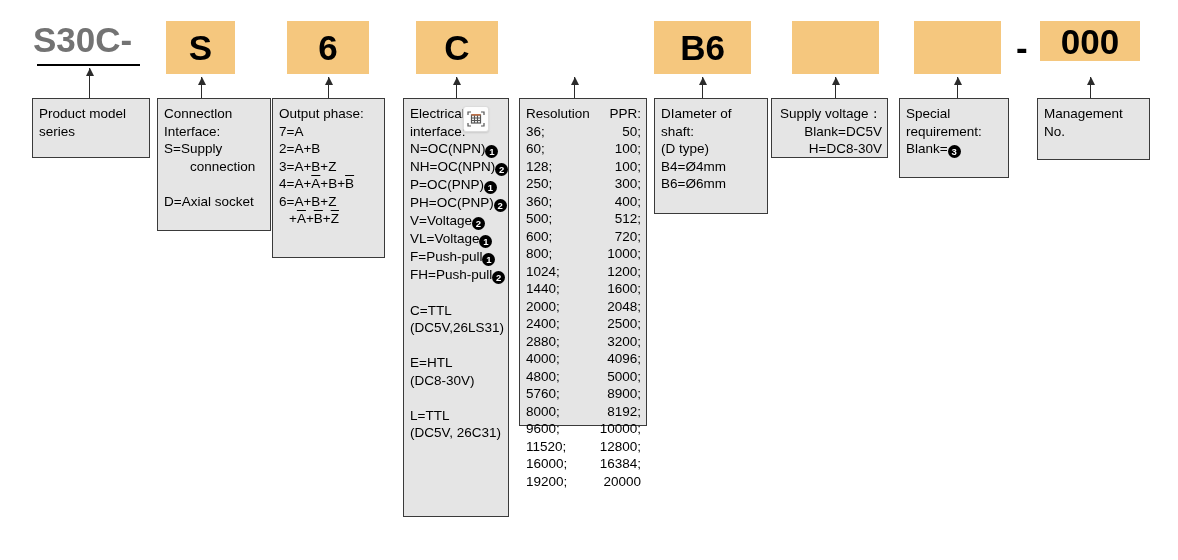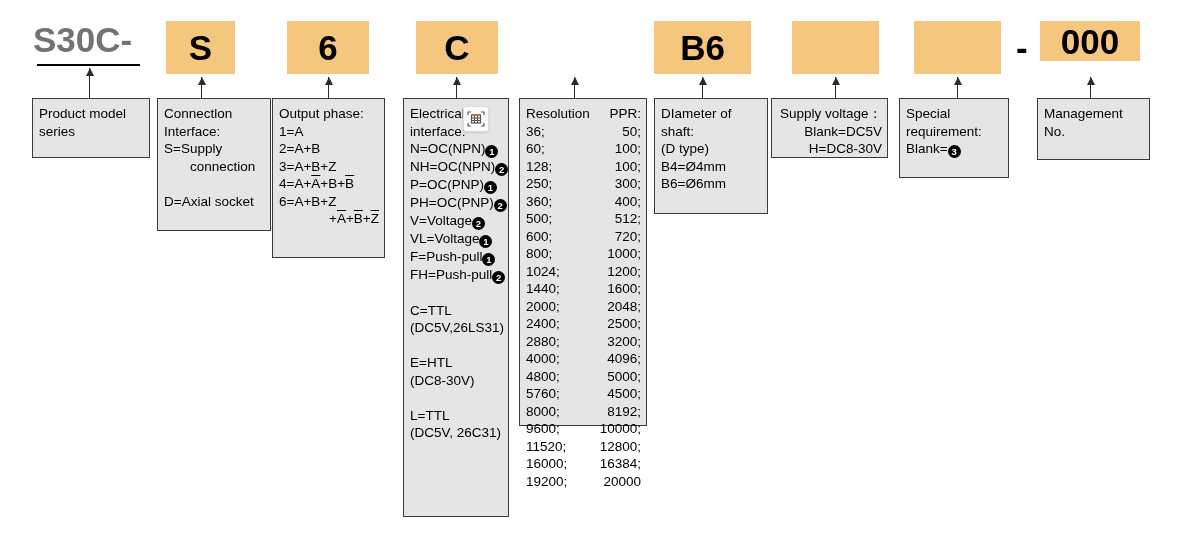--- a/index.html
+++ b/index.html
@@ -80,21 +80,21 @@
     border: 1px solid #3a3a3a;
     background: #e5e5e5;
     box-sizing: border-box;
     padding: 6px 5px 4px 6px;
     font-size: 13.5px;
     line-height: 17.5px;
     color: #000;
   }
   .desc-box .ln { white-space: pre; }
   .desc-box .indent { padding-left: 26px; }
-  .desc-box .indent2 { padding-left: 10px; text-align: right; }
+  .desc-box .indent2 { padding-left: 10px; }
   .desc-box .gap { height: 17.5px; }
 
   
   .ovl {
     text-decoration: overline;
     text-decoration-thickness: 1px;
   }
 
   
   .cnum {
@@ -174,21 +174,21 @@
     <div class="ln">Connectlon</div>
     <div class="ln">Interface:</div>
     <div class="ln">S=Supply</div>
     <div class="ln indent">connection</div>
     <div class="gap"></div>
     <div class="ln">D=Axial socket</div>
   </div>
 
   <div class="desc-box" style="left:272px; top:98px; width:113px; height:160px;">
     <div class="ln">Output phase:</div>
-    <div class="ln">1=A</div>
+    <div class="ln">7=A</div>
     <div class="ln">2=A+B</div>
     <div class="ln">3=A+B+Z</div>
     <div class="ln"><span>4=A+</span><span class="ovl">A</span><span>+B+</span><span class="ovl">B</span></div>
     <div class="ln">6=A+B+Z</div>
     <div class="ln indent2"><span>+</span><span class="ovl">A</span><span>+</span><span class="ovl">B</span><span>+</span><span class="ovl">Z</span></div>
   </div>
 
   <div class="desc-box" style="left:403px; top:98px; width:106px; height:419px;">
     <div class="ln">Electrical</div>
     <div class="ln">interface:</div>
@@ -241,21 +241,21 @@
         <div class="res-row"><span class="c1">500;</span><span class="c2">512;</span></div>
         <div class="res-row"><span class="c1">600;</span><span class="c2">720;</span></div>
         <div class="res-row"><span class="c1">800;</span><span class="c2">1000;</span></div>
         <div class="res-row"><span class="c1">1024;</span><span class="c2">1200;</span></div>
         <div class="res-row"><span class="c1">1440;</span><span class="c2">1600;</span></div>
         <div class="res-row"><span class="c1">2000;</span><span class="c2">2048;</span></div>
         <div class="res-row"><span class="c1">2400;</span><span class="c2">2500;</span></div>
         <div class="res-row"><span class="c1">2880;</span><span class="c2">3200;</span></div>
         <div class="res-row"><span class="c1">4000;</span><span class="c2">4096;</span></div>
         <div class="res-row"><span class="c1">4800;</span><span class="c2">5000;</span></div>
-        <div class="res-row"><span class="c1">5760;</span><span class="c2">4500;</span></div>
+        <div class="res-row"><span class="c1">5760;</span><span class="c2">8900;</span></div>
         <div class="res-row"><span class="c1">8000;</span><span class="c2">8192;</span></div>
         <div class="res-row"><span class="c1">9600;</span><span class="c2">10000;</span></div>
         <div class="res-row"><span class="c1">11520;</span><span class="c2">12800;</span></div>
         <div class="res-row"><span class="c1">16000;</span><span class="c2">16384;</span></div>
         <div class="res-row"><span class="c1">19200;</span><span class="c2">20000</span></div>
       </div>
   </div>
 
   <div class="desc-box" style="left:654px; top:98px; width:114px; height:116px;">
     <div class="ln">DIameter of</div>

